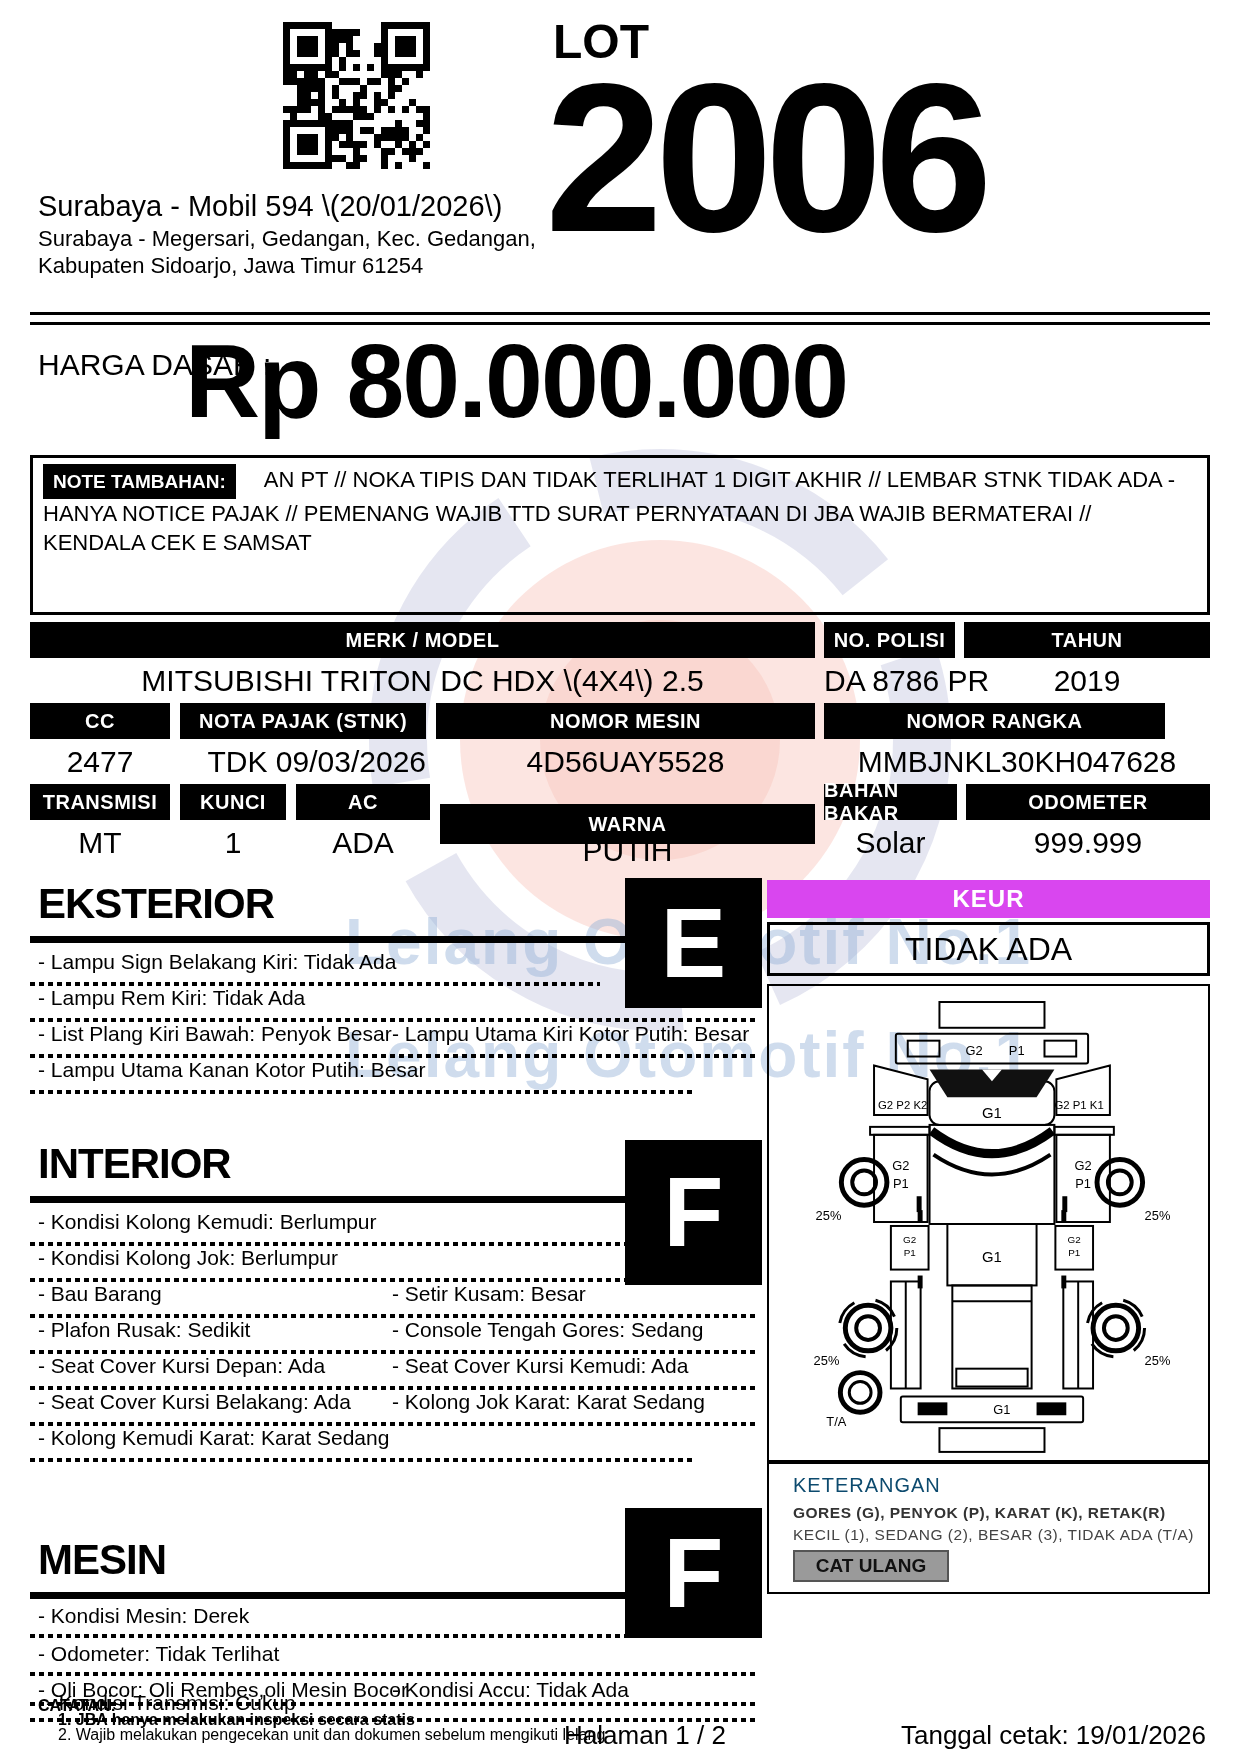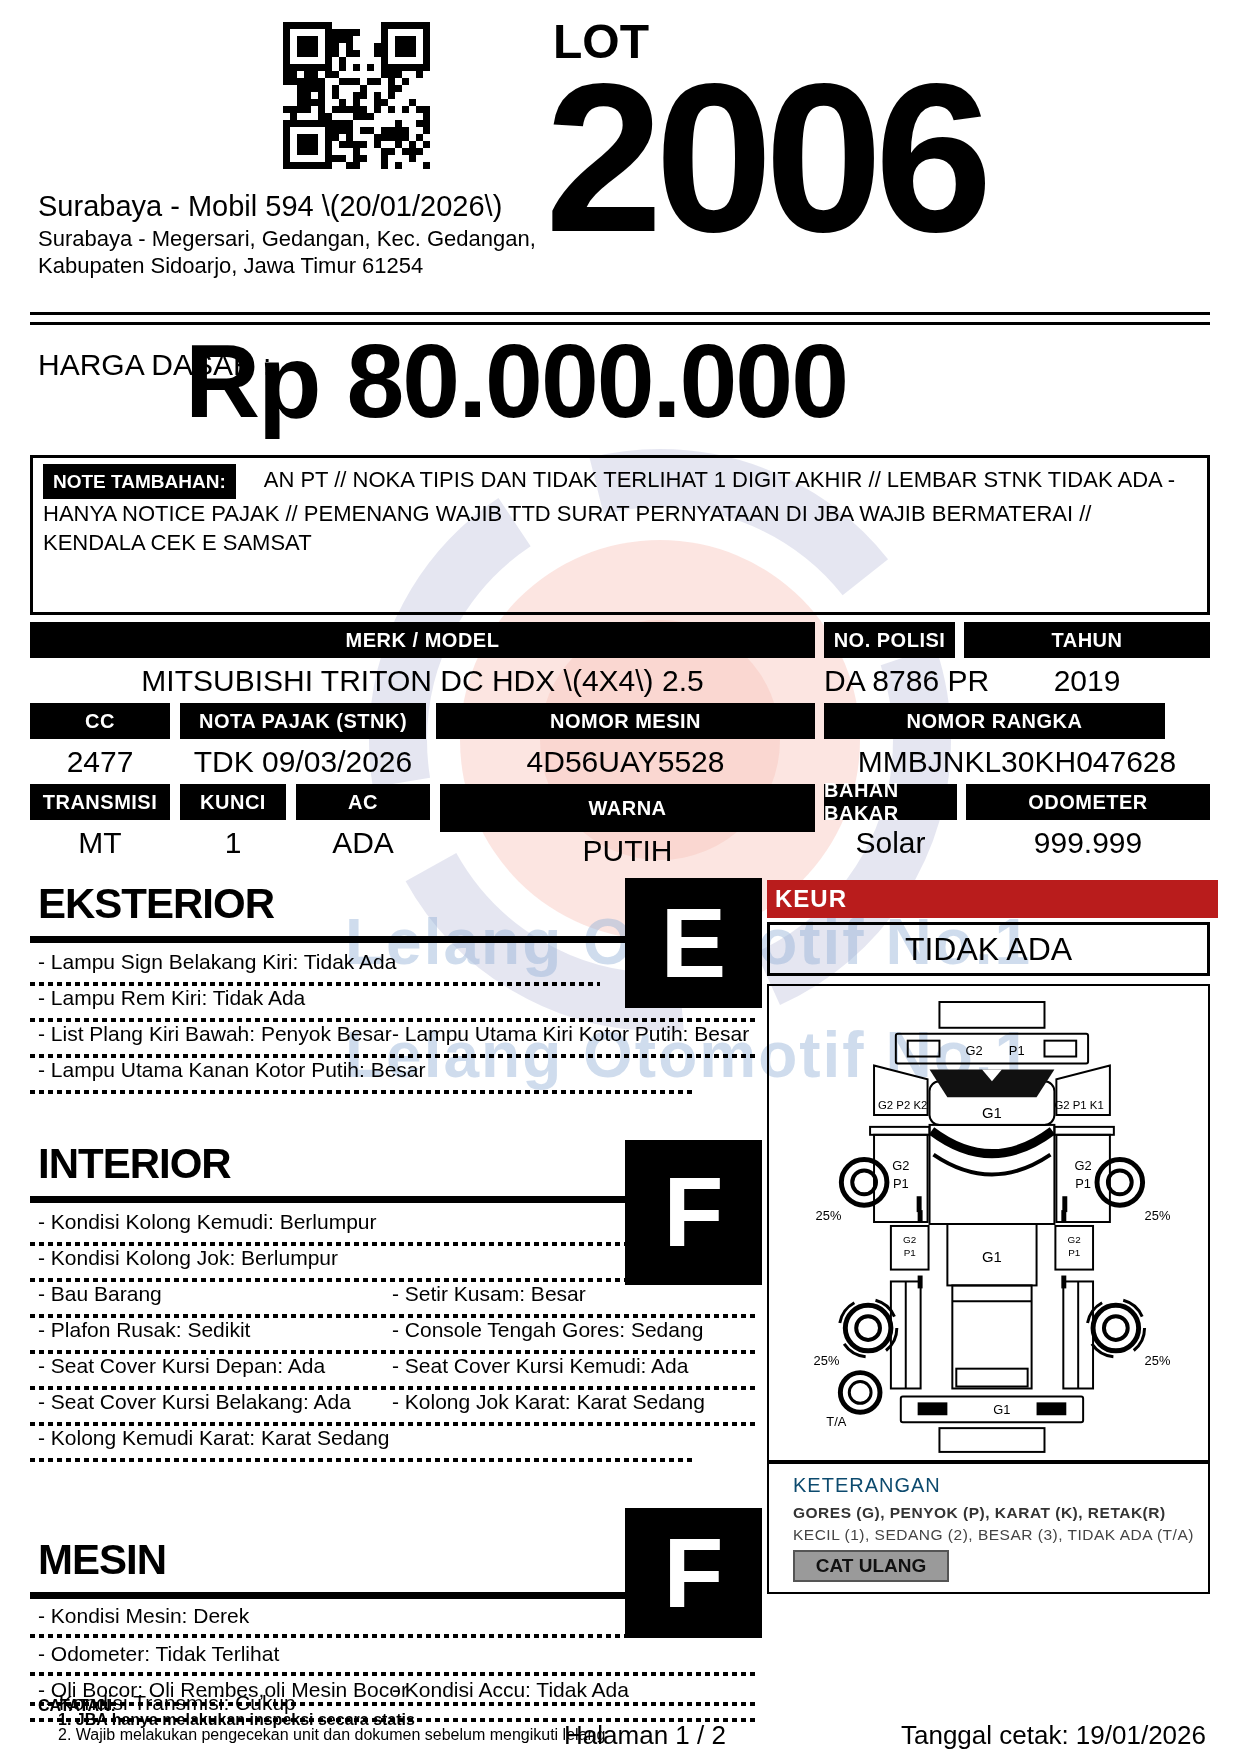--- a/index.html
+++ b/index.html
@@ -27,22 +27,22 @@
        display:flex;align-items:center;justify-content:center;}
   .val{font-size:30px;text-align:center;white-space:nowrap;}
   
   .sect-title{font-size:42px;font-weight:700;letter-spacing:-1px;}
   .rule{background:#000;height:7px;}
   .item{font-size:21px;white-space:nowrap;}
   .dot{height:4px;background:repeating-linear-gradient(90deg,#000 0 5px,transparent 5px 9px);}
   .badge{background:#000;color:#fff;display:flex;align-items:center;justify-content:center;
          font-size:98px;font-weight:700;}
   
-  .keur-bar{background:#b91c1c;color:#fff;font-weight:700;font-size:24px;letter-spacing:1px;
-            display:flex;align-items:center;justify-content:flex-start;padding-left:8px;}
+  .keur-bar{background:#d946ef;color:#fff;font-weight:700;font-size:24px;letter-spacing:1px;
+            display:flex;align-items:center;justify-content:center;}
   .keur-val{border:3px solid #000;font-size:32px;display:flex;align-items:center;justify-content:center;}
   .frame{border:2px solid #000;}
   .ket-title{font-size:20px;color:#0c4a6e;letter-spacing:1px;}
   .ket-line{font-size:15.5px;color:#333;font-weight:700;letter-spacing:.5px;}
   .ket-line2{font-weight:400;color:#444;}
   .cat-ulang{background:#9a9a9a;border:2px solid #555;color:#111;font-weight:700;font-size:19px;
              display:flex;align-items:center;justify-content:center;}
   
   .small{font-size:16px;}
   .foot{font-size:26px;}
@@ -253,34 +253,34 @@
   <div class="abs bar" style="left:180px;top:703px;width:246px;height:36px;z-index:2;">
       <span>NOTA PAJAK (STNK)</span>
     </div>
   <div class="abs bar" style="left:436px;top:703px;width:379px;height:36px;z-index:2;">
       <span>NOMOR MESIN</span>
     </div>
   <div class="abs bar" style="left:824px;top:703px;width:341px;height:36px;z-index:2;">
       <span>NOMOR RANGKA</span>
     </div>
   <div class="abs val" style="left:30px;top:745px;width:140px;z-index:2;">2477</div>
-  <div class="abs val" style="left:180px;top:745px;width:246px;z-index:2;">TDK 09/03/2026</div>
+  <div class="abs val" style="left:180px;top:745px;width:246px;z-index:2;text-align:right;">TDK 09/03/2026</div>
   <div class="abs val" style="left:436px;top:745px;width:379px;z-index:2;">4D56UAY5528</div>
   <div class="abs val" style="left:824px;top:745px;width:386px;z-index:2;">MMBJNKL30KH047628</div>
 
   <div class="abs bar" style="left:30px;top:784px;width:140px;height:36px;z-index:2;">
       <span>TRANSMISI</span>
     </div>
   <div class="abs bar" style="left:180px;top:784px;width:106px;height:36px;z-index:2;">
       <span>KUNCI</span>
     </div>
   <div class="abs bar" style="left:296px;top:784px;width:134px;height:36px;z-index:2;">
       <span>AC</span>
     </div>
-  <div class="abs bar" style="left:440px;top:784px;width:375px;height:48px;z-index:2;">
+  <div class="abs bar" style="left:440px;top:804px;width:375px;height:40px;z-index:2;">
       <span>WARNA</span>
     </div>
   <div class="abs bar" style="left:824px;top:784px;width:133px;height:36px;z-index:2;">
       <span>BAHAN BAKAR</span>
     </div>
   <div class="abs bar" style="left:966px;top:784px;width:244px;height:36px;z-index:2;">
       <span>ODOMETER</span>
     </div>
   <div class="abs val" style="left:30px;top:826px;width:140px;z-index:2;">MT</div>
   <div class="abs val" style="left:180px;top:826px;width:106px;z-index:2;">1</div>

